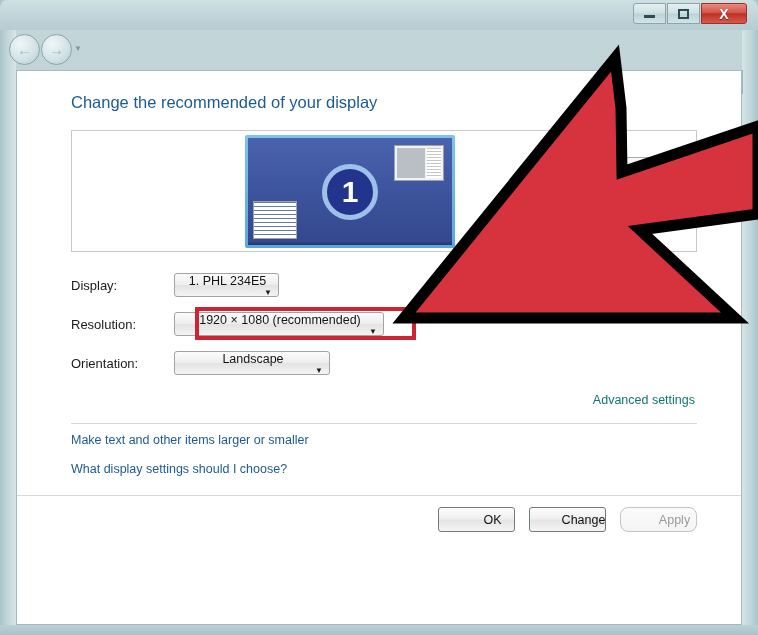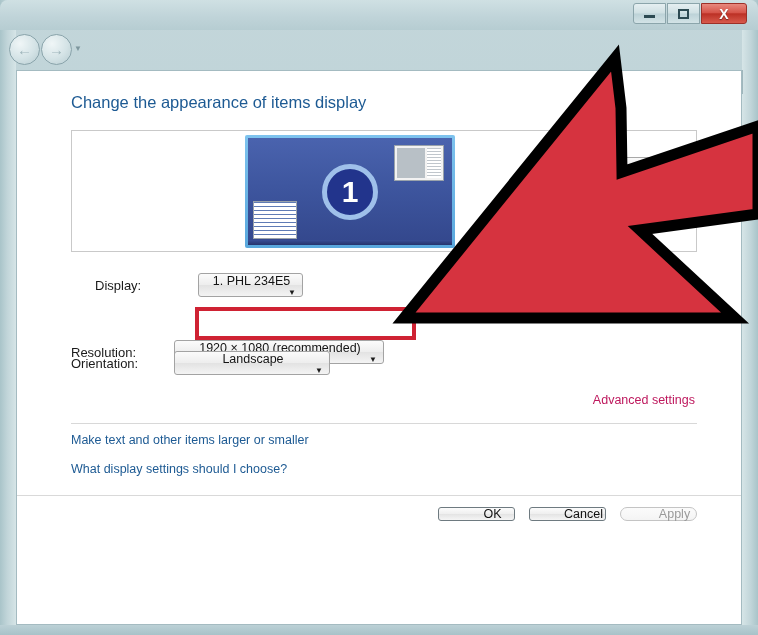--- a/index.html
+++ b/index.html
@@ -199,22 +199,22 @@
     padding:0 9px;
     background:linear-gradient(180deg,#fafafa 0%, #ededed 48%, #e2e2e2 52%, #f2f2f2 100%);
     border:1px solid #a8a8a8; border-radius:3px;
     box-sizing:border-box;
     display:flex; align-items:center; justify-content:center;
     font-size:12.5px; color:#1a1a1a;
   }
 
   
   .form-row { position:absolute; left:54px; height:24px; display:flex; align-items:center; }
-  #row-display { top:202px;margin-left:24px; }
-  #row-resolution { top:241px;margin-top:28px; }
+  #row-display { top:202px; }
+  #row-resolution { top:241px; }
   #row-orientation { top:280px; }
 
   .form-label {
     width:103px; font-size:13px; color:#1a1a1a;
   }
   .combo {
     height:24px;
     background:linear-gradient(180deg,#fbfbfb 0%, #eeeeee 48%, #e3e3e3 52%, #f4f4f4 100%);
     border:1px solid #a3a3a3; border-radius:3px;
     box-sizing:border-box;
@@ -230,41 +230,41 @@
   #res-highlight {
     position:absolute; left:178px; top:236px;
     width:221px; height:33px;
     border:4px solid #cf2233;
     box-sizing:border-box;
   }
 
   
   #advanced-link {
     position:absolute; right:46px; top:322px;
-    font-size:12.5px; color:#be185d; text-decoration:none;
+    font-size:12.5px; color:#0f766e; text-decoration:none;
   }
   #divider {
     position:absolute; left:54px; top:352px; width:626px; height:1px;
     background:#d8d8d8;
   }
   .help-link {
     position:absolute; left:54px;
     font-size:12.5px; color:#1d5a93; text-decoration:none;
   }
   #link-text-size { top:362px; }
   #link-what-settings { top:391px; }
 
   #footer-divider {
     position:absolute; left:0; top:424px; width:724px; height:1px;
     background:#d9d9d9;
   }
 
   
   .dlgbtn {
-    position:absolute; top:436px; height:14px; width:77px;
+    position:absolute; top:436px; height:25px; width:77px;
     background:linear-gradient(180deg,#fcfcfc 0%, #efefef 48%, #e4e4e4 52%, #f5f5f5 100%);
     border:1px solid #9c9c9c; border-radius:3px;
     box-sizing:border-box;
     display:flex; align-items:center; justify-content:center;
     font-size:12.5px; color:#101010;padding-left:32px;
   }
   #btn-ok { left:421px; border-color:#6e7a80; }
   #btn-cancel { left:512px; border-color:#6e7a80; }
   #btn-apply {
     left:603px; color:#9a9a9a; border-color:#c4c4c4;
@@ -325,21 +325,21 @@
     </div>
 
     <div id="searchbox">
       <input id="search-input" type="text" placeholder="Search Control Panel" style="">
       <span id="search-icon">⚲</span>
     </div>
   </div>
 
   <div id="content">
 
-    <div id="page-title">Change the appearance of items display</div>
+    <div id="page-title">Change the recommended of your display</div>
 
     <div id="preview-panel">
 
       <div id="monitor">
         <div id="screen">
           <div id="mini-window">
             <div class="mw-main"></div>
             <div class="mw-side"></div>
           </div>
           <div id="badge-one">1</div>
@@ -378,21 +378,21 @@
 
     <a id="advanced-link" class="link" href="#">Advanced settings</a>
     <div id="divider"></div>
 
     <a class="help-link" id="link-text-size" href="#">Make text and other items larger or smaller</a>
     <a class="help-link" id="link-what-settings" href="#">What display settings should I choose?</a>
 
     <div id="footer-divider"></div>
 
     <div class="dlgbtn" id="btn-ok">OK</div>
-    <div class="dlgbtn" id="btn-cancel">Cancel</div>
+    <div class="dlgbtn" id="btn-cancel">Change</div>
     <div class="dlgbtn" id="btn-apply">Apply</div>
   </div>
 
   <svg id="arrow-overlay" viewBox="0 0 758 635">
     <path d="M 615 58
              L 621 108
              L 622 172
              L 758 126
              L 758 214
              L 640 230

